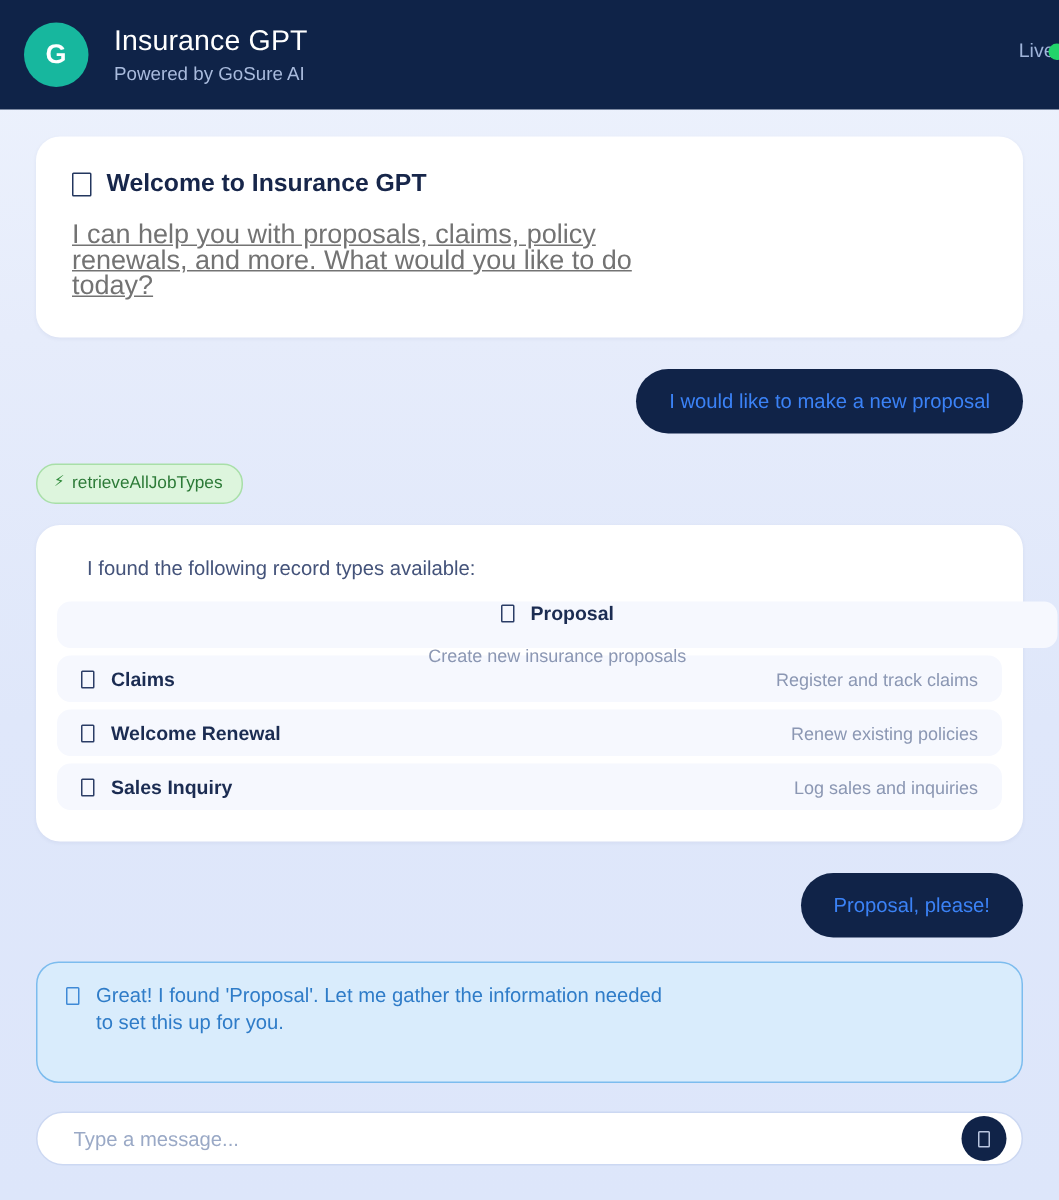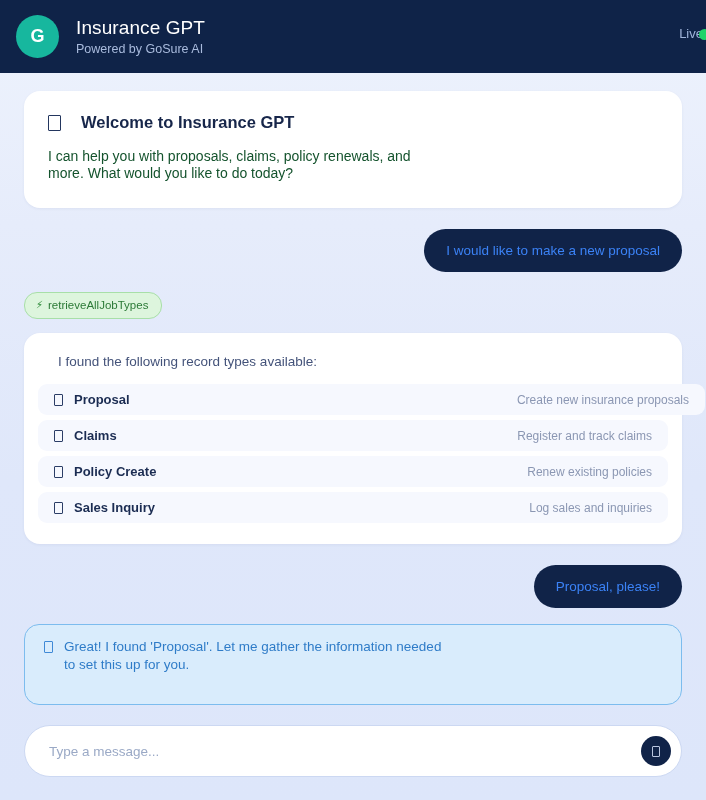--- a/index.html
+++ b/index.html
@@ -106,43 +106,44 @@
   .bot-card {
     background: #ffffff;
     border-radius: 16px;
     width: 658px;
     padding: 22px 24px 26px 24px;
     box-shadow: 0 1px 3px rgba(31, 54, 110, 0.06);
   }
   .welcome-head {
     display: flex;
     align-items: center;
-    gap: 20px;
+    gap: 10px;
     margin-bottom: 16px;
   }
   .welcome-icon {
     font-size: 15px;
     color: #1c2f57;
     line-height: 1;
     display: inline-block;
     width: 13px;
     height: 16px;
     border: 1.4px solid #23365e;
     border-radius: 1px;
   }
   .welcome-title {
     font-size: 16.5px;
     font-weight: bold;
     color: #17264a;
   }
   .welcome-body {
-    font-size: 14px;
-    color: #14532d;
+    font-size: 18px;
+    color: #737373;
     line-height: 17px;
     max-width: 380px;
+    text-decoration: underline;
   }
 
   .row-user {
     display: flex;
     justify-content: flex-end;
     margin-top: 21px;
   }
   .user-bubble {
     background: #102348;
     color: #3b82f6;
@@ -196,20 +197,21 @@
     height: 31px;
     margin: 0 14px 5px 14px;
     padding: 0 16px;
     display: flex;
     align-items: center;
     justify-content: space-between;
     gap: 14px;
   }
   .record-row.overflow {
     margin-right: -23px;
+    flex-direction: column;
   }
   .record-left {
     display: flex;
     align-items: center;
     gap: 11px;
     flex: 0 0 auto;
   }
   .record-box-icon {
     width: 9px;
     height: 12px;
@@ -261,21 +263,21 @@
   
   .composer {
     flex: 0 0 auto;
     padding: 0 24px 23px 24px;
   }
   .composer-inner {
     position: relative;
     background: #ffffff;
     border: 1px solid #ccd8f2;
     border-radius: 26px;
-    height: 52px;
+    height: 36px;
     display: flex;
     align-items: center;
     padding: 0 58px 0 24px;
   }
   .composer-input {
     border: none;
     outline: none;
     background: transparent;
     font-family: inherit;
     font-size: 13.5px;
@@ -361,21 +363,21 @@
         <div class="record-left">
           <span class="record-box-icon"></span>
           <span class="record-label">Claims</span>
         </div>
         <span class="record-desc">Register and track claims</span>
       </div>
 
       <div class="record-row">
         <div class="record-left">
           <span class="record-box-icon"></span>
-          <span class="record-label">Policy Create</span>
+          <span class="record-label">Welcome Renewal</span>
         </div>
         <span class="record-desc">Renew existing policies</span>
       </div>
 
 
       <div class="record-row">
         <div class="record-left">
           <span class="record-box-icon"></span>
           <span class="record-label">Sales Inquiry</span>
         </div>

